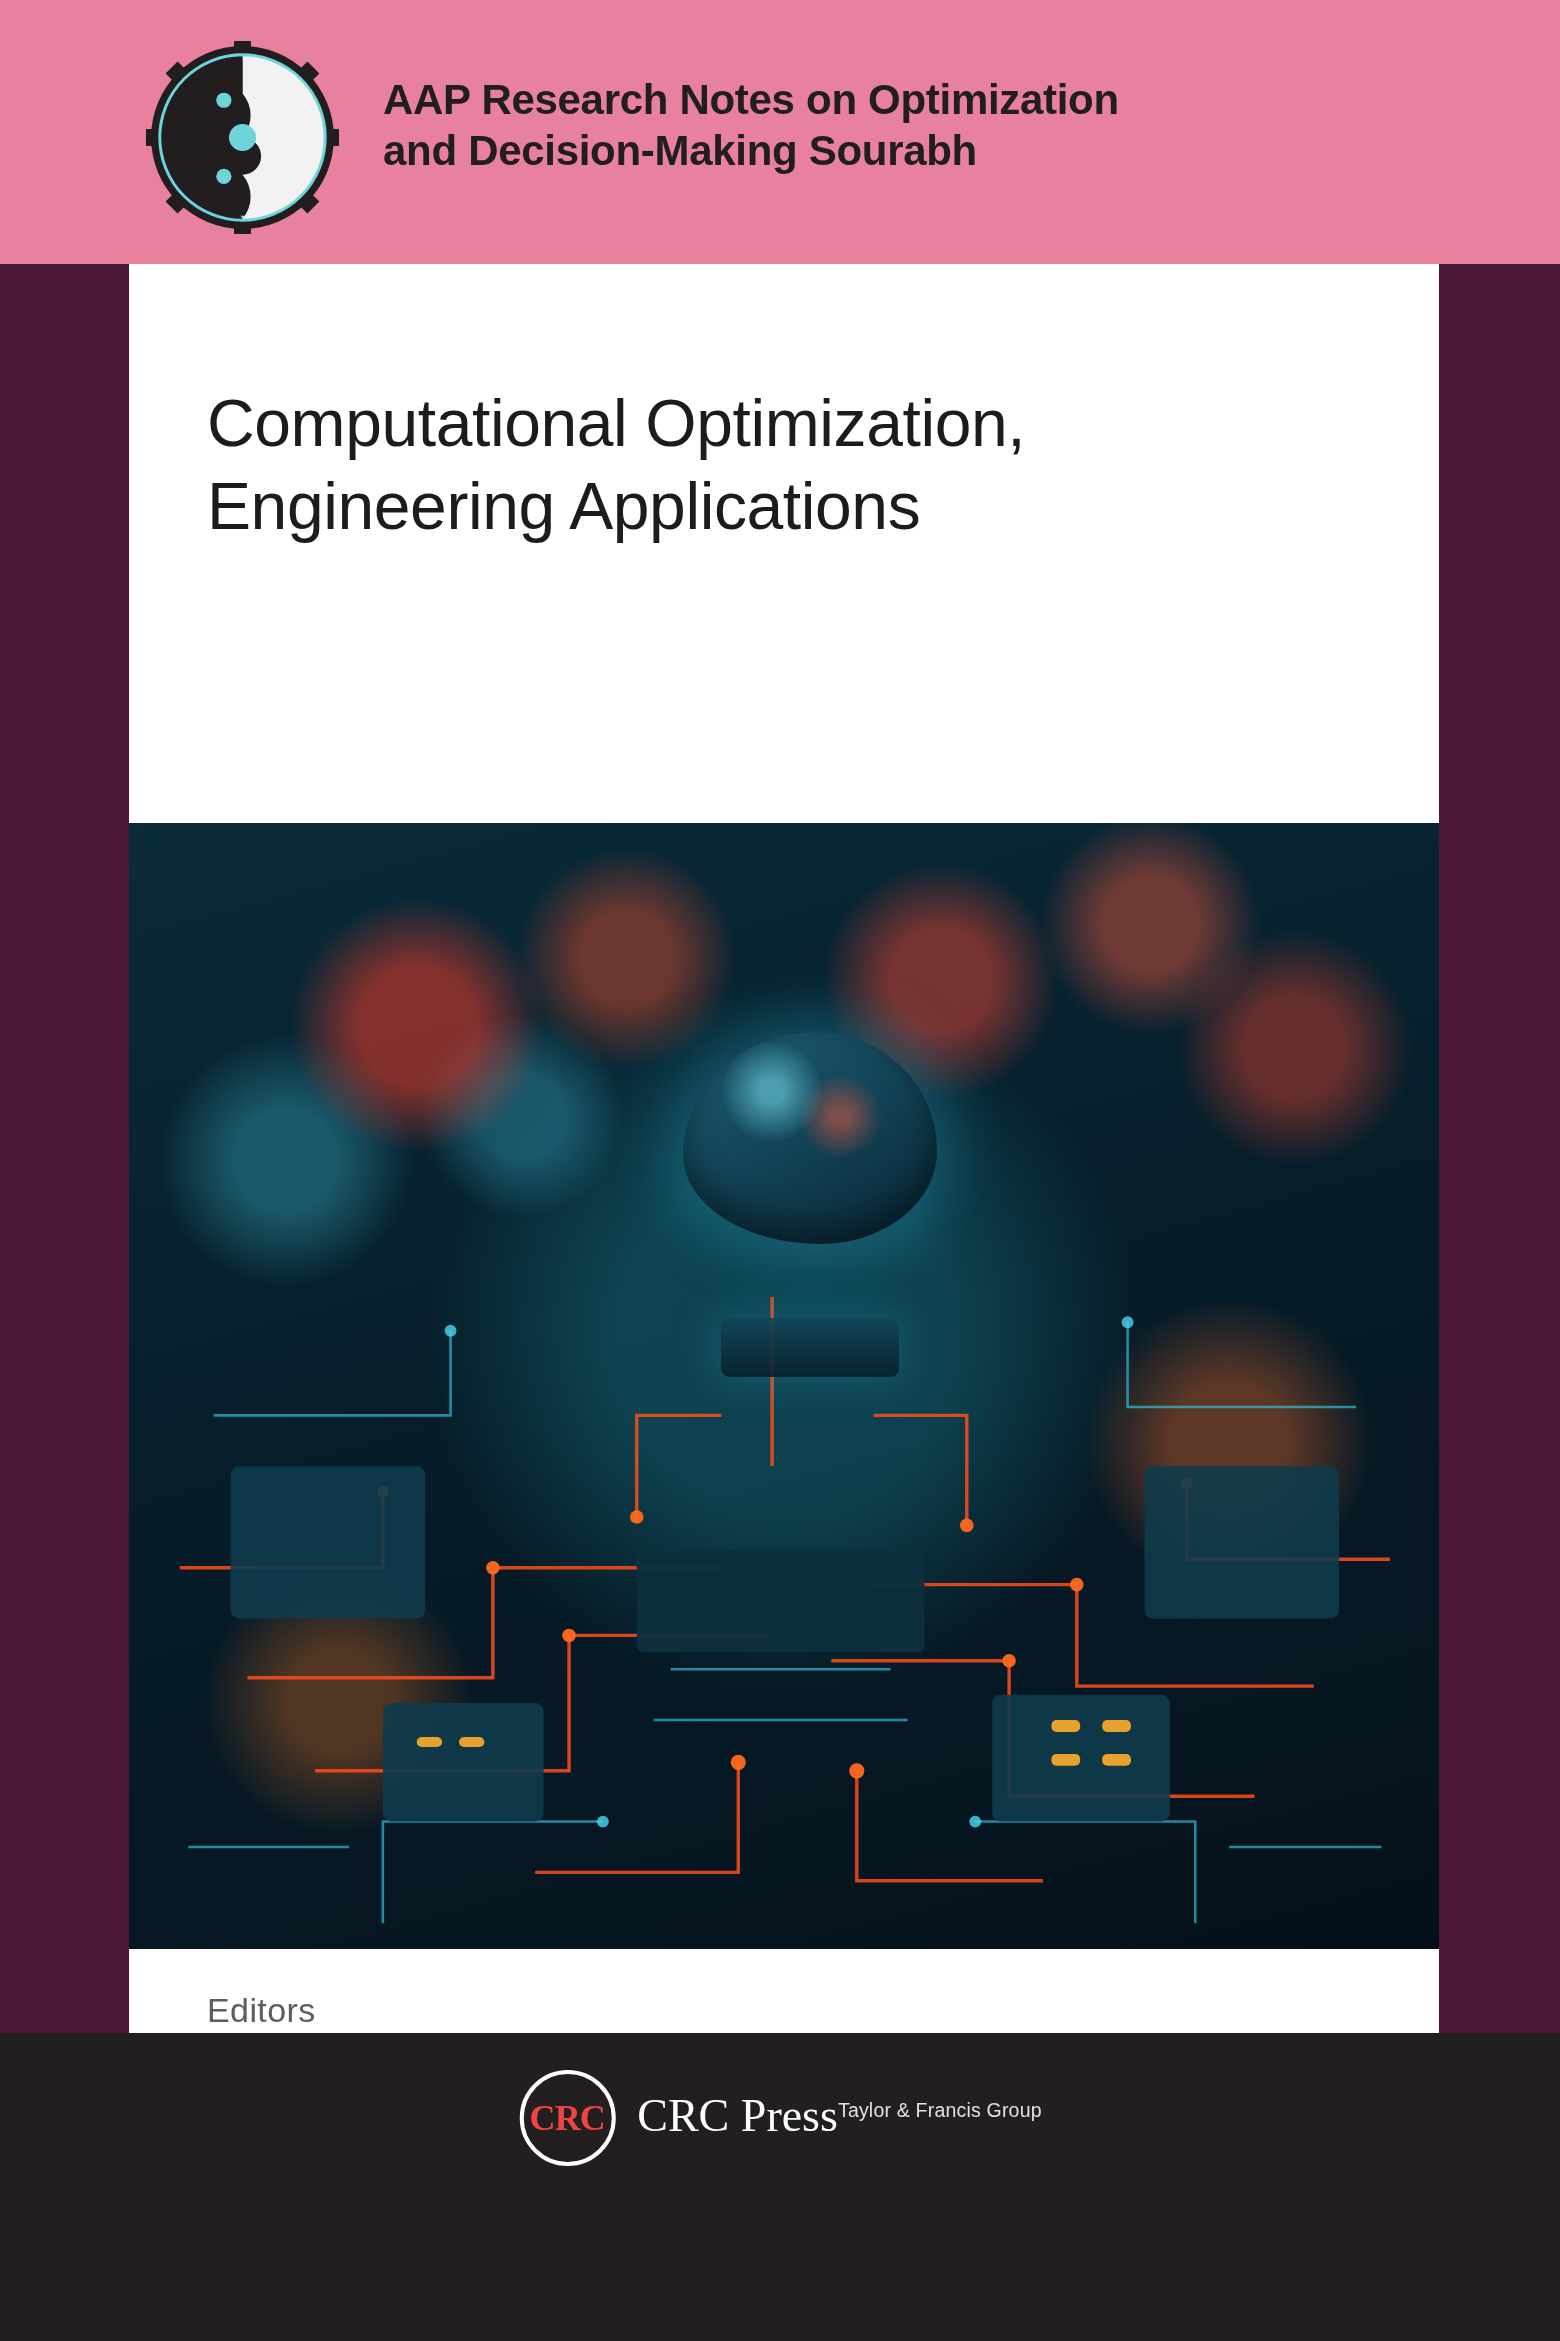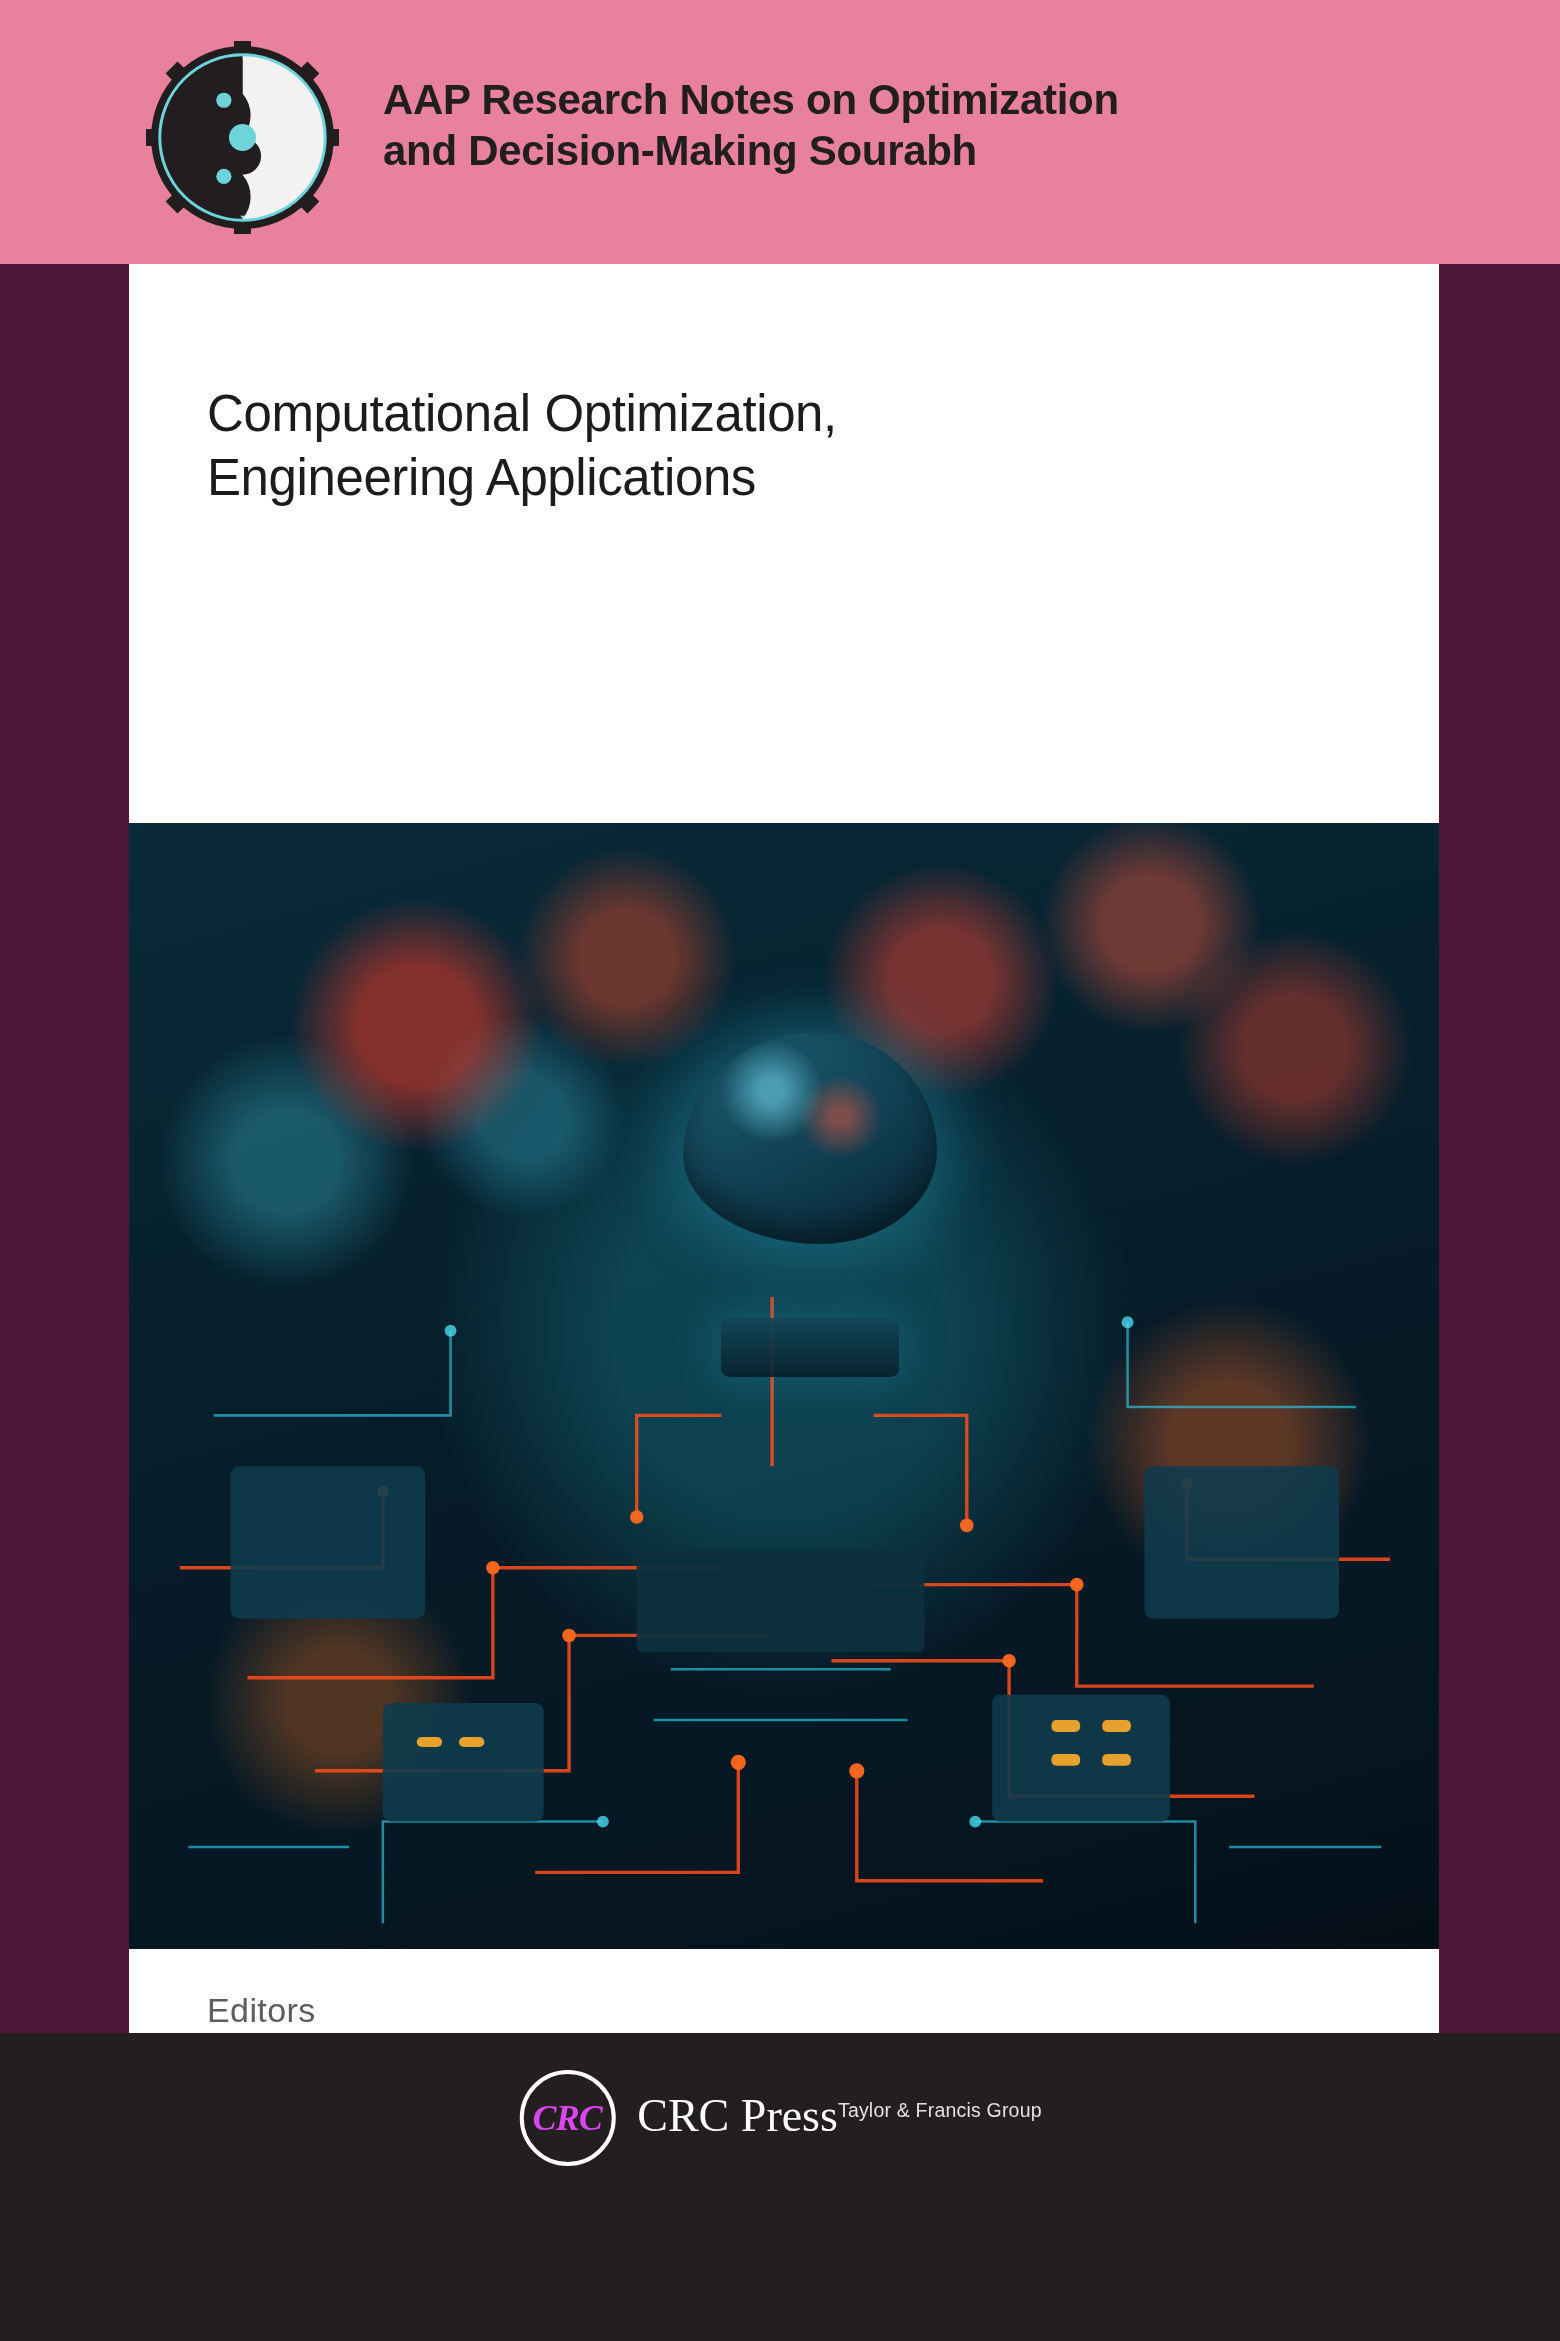--- a/index.html
+++ b/index.html
@@ -72,21 +72,21 @@
     width: 1310px;
     height: 1769px;
     background: #ffffff;
   }
   .book-title {
     position: absolute;
     left: 78px;
     top: 118px;
     width: 1134px;
     color: #1c1c1c;
-    font-size: 51px;
+    font-size: 66px;
     line-height: 1.26;
     font-weight: normal;
     letter-spacing: -0.4px;
   }
   
   .artwork {
     position: absolute;
     left: 0;
     top: 559px;
     width: 1310px;
@@ -175,25 +175,24 @@
   }
   .crc-mark {
     width: 88px;
     height: 88px;
     border-radius: 50%;
     border: 4.2px solid #ffffff;
     display: flex;
     align-items: center;
     justify-content: center;
     font-family: "Liberation Serif", serif;
-    font-style: italic;
     font-weight: bold;
     font-size: 36px;
     letter-spacing: -0.8px;
-    color: #d946ef;
+    color: #ef4444;
   }
   .crc-text {
     display: flex;
     flex-direction: row;
     align-items: flex-start;
     padding-bottom: 3.4px;
   }
   .crc-name {
     font-family: "Liberation Serif", serif;
     font-size: 46px;

